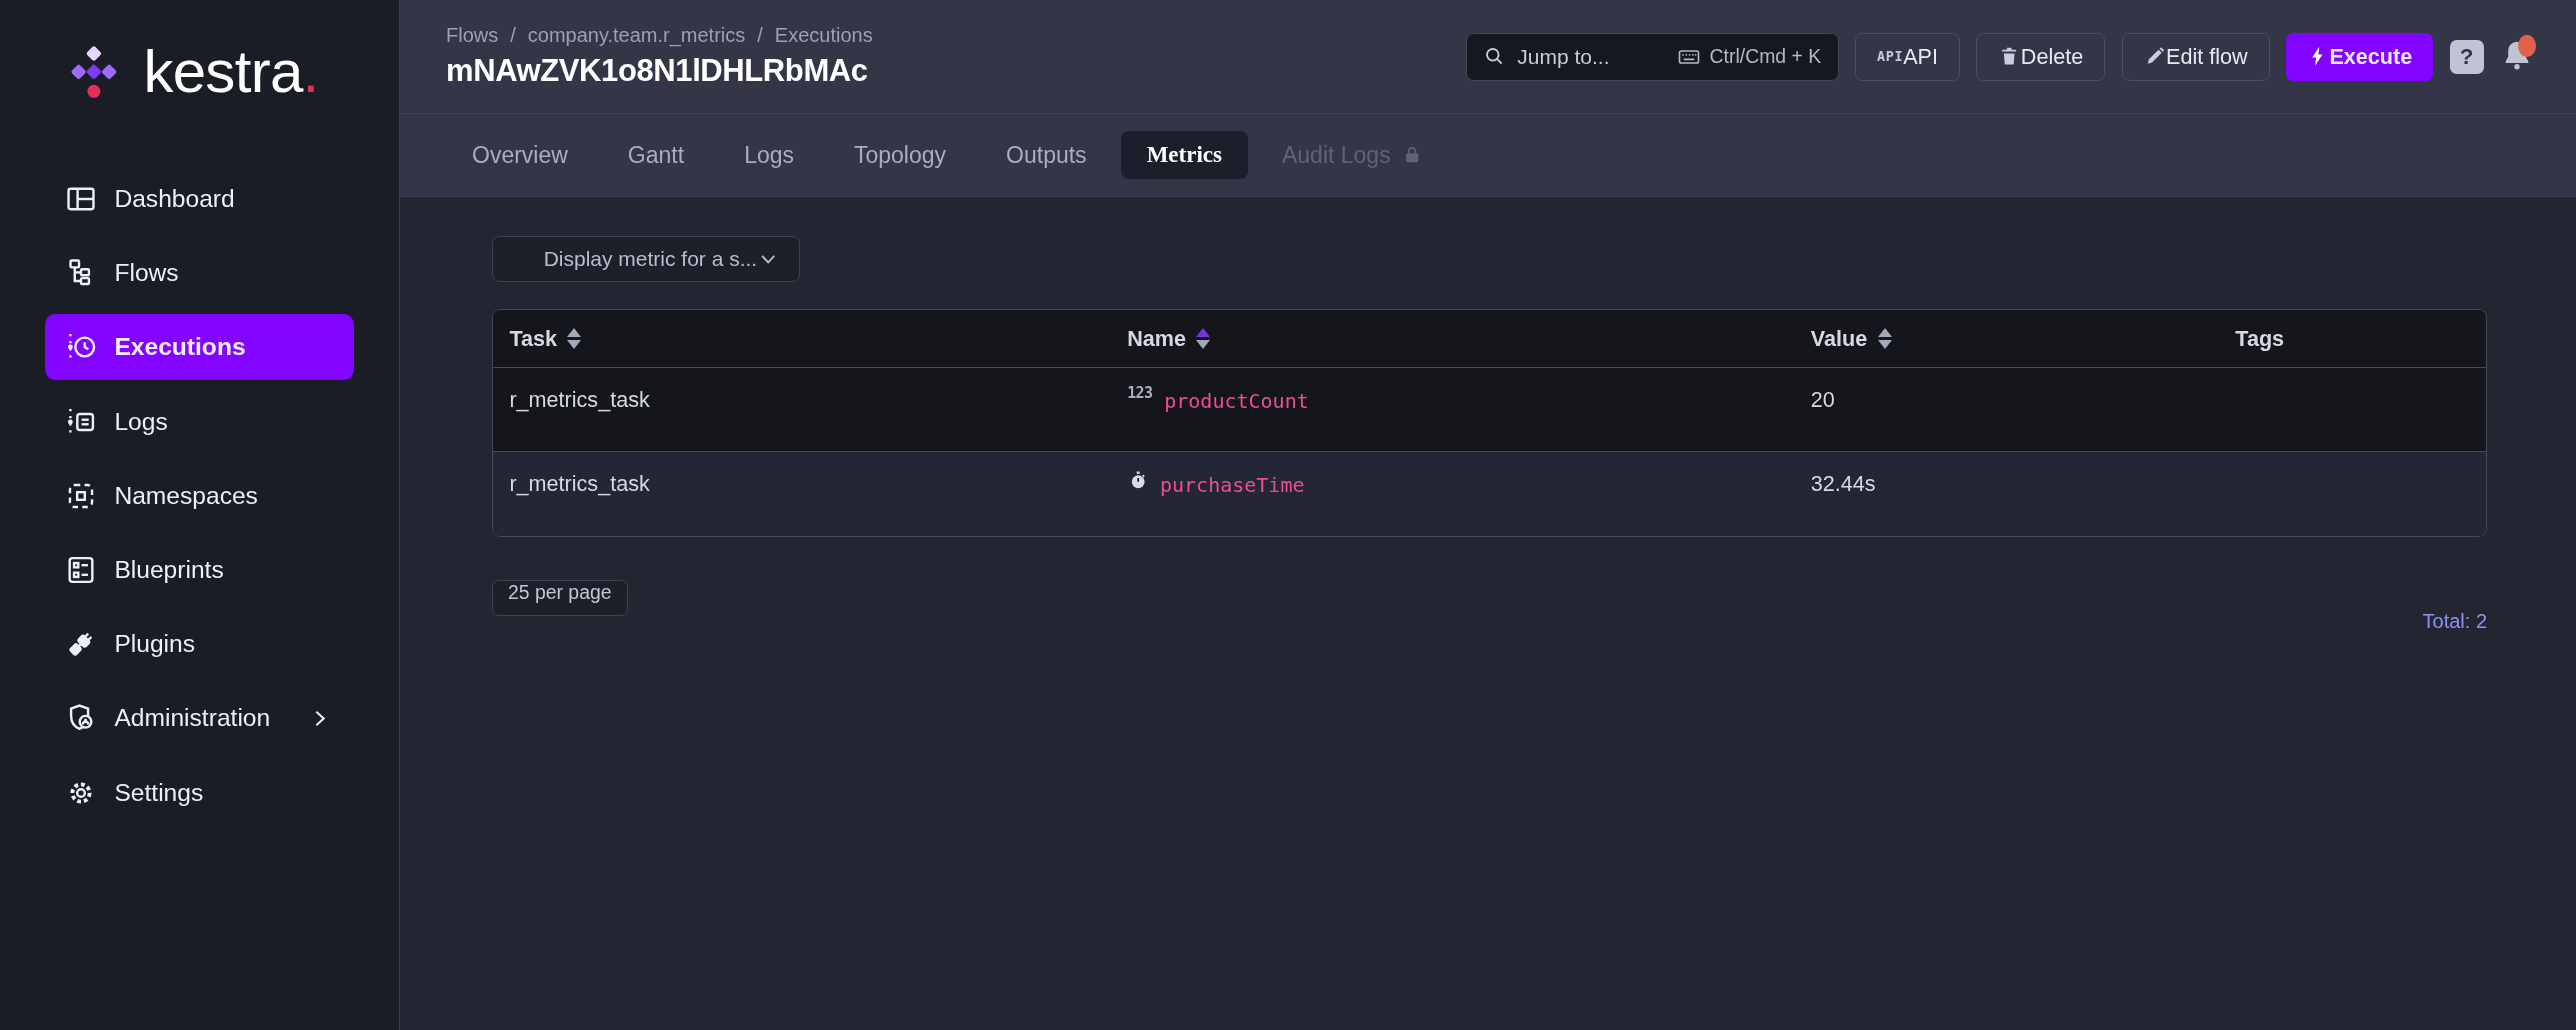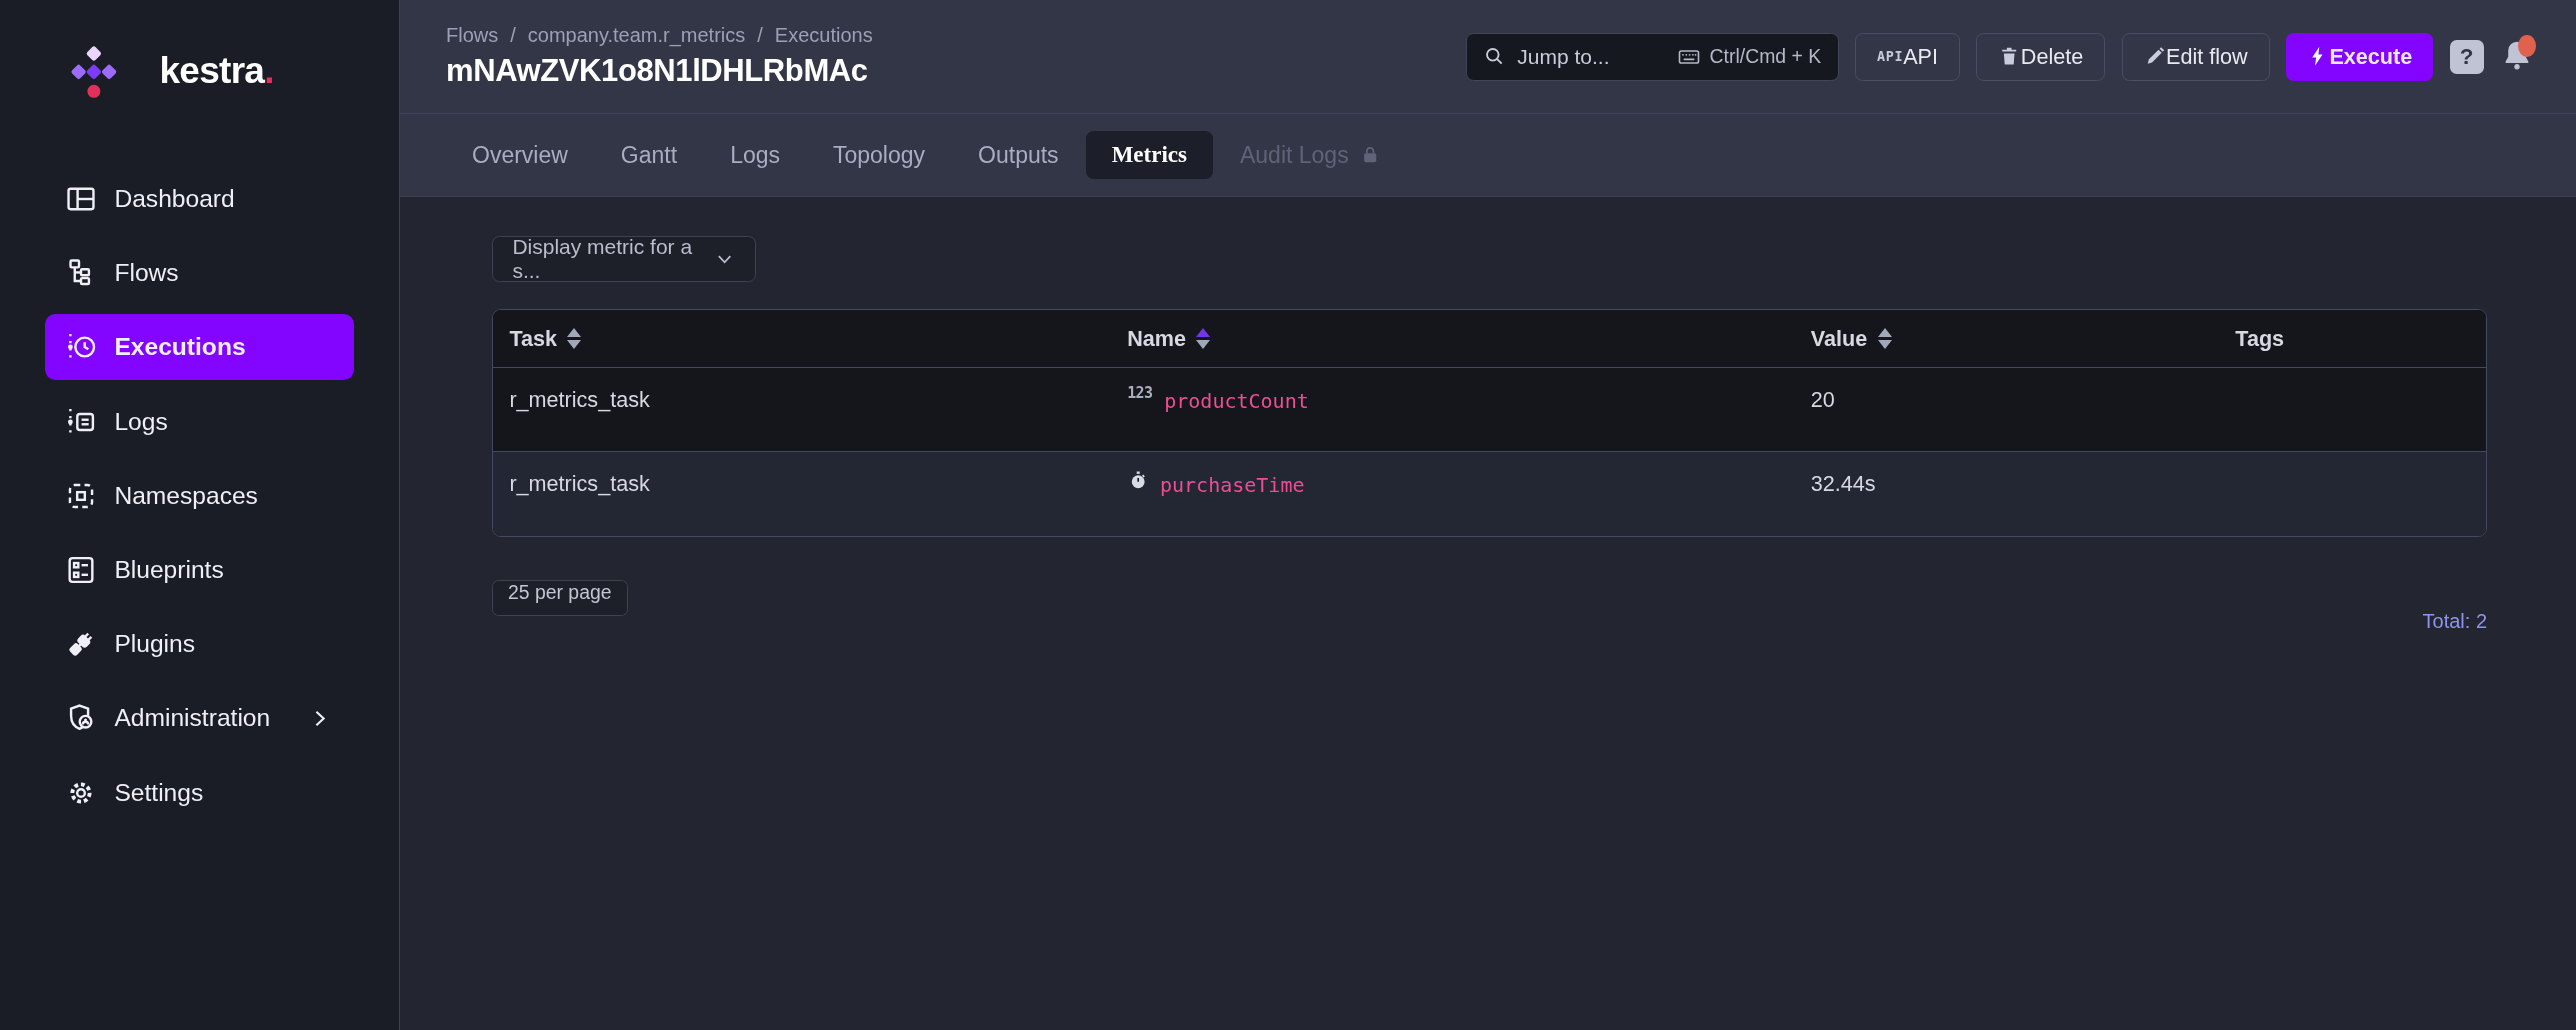--- a/index.html
+++ b/index.html
@@ -10,21 +10,21 @@
     display:flex;
   }
   svg { display:block; }
 
   
   .sidebar {
     width:400px; height:100%; background:#1b1d26; flex:0 0 400px;
     border-right:1.5px solid #3e4154; padding-top:39px;
   }
   .logo { display:flex; align-items:center; gap:19.4px; padding-left:63px; height:64px; cursor:pointer; }
-  .logo-text { font-size:37px; font-weight:bold; color:#ffffff; letter-spacing:-0.7px;margin-left:16px; }
+  .logo-text { font-size:60px; font-weight:normal; color:#ffffff; letter-spacing:-0.7px; }
   .logo-dot { color:#e0315b; }
   .side-nav { margin-top:63px; display:flex; flex-direction:column; gap:8.2px; padding:0 45px; }
   .side-item {
     display:flex; align-items:center; gap:16px; height:66px; border-radius:10.4px;
     padding-left:19.4px; color:#eef0f6; font-size:24.6px; cursor:pointer;
   }
   .side-item .side-icon { width:34px; height:34px; flex:0 0 34px; }
   .side-item.active { background:#8405ff; font-weight:bold; }
   .side-chevron { width:25px; height:25px; margin-left:21px; }
 
@@ -58,35 +58,35 @@
   .help-badge {
     width:34px; height:34px; border-radius:6.7px; background:#c0c3d4; color:#333646;
     font-size:22.4px; font-weight:bold; display:flex; align-items:center; justify-content:center; cursor:pointer;
   }
   .bell-wrap { position:relative; width:34px; height:37px; cursor:pointer; }
   .bell-dot { position:absolute; top:-3px; right:-1.5px; width:18px; height:22.4px; border-radius:50%; background:#e0614e; }
 
   
   .tabbar {
     height:83px; background:#333646; border-bottom:1.5px solid #3c3f50;
-    display:flex; align-items:center; padding-left:46px; gap:1px;
+    display:flex; align-items:center; padding-left:46px; gap:8px;
   }
   .tab {
     height:48px; padding:0 26px; display:flex; align-items:center; gap:10.4px;
     font-size:23px; color:#a9adc0; border-radius:7.5px; cursor:pointer; white-space:nowrap;
   }
   .tab.active { background:#1c1f2a; color:#ffffff; font-weight:bold;font-family:Liberation Serif, serif; }
   .tab.disabled { color:#5f637a; cursor:default; }
   .lock-icon { width:22.4px; height:22.4px; }
 
   
   .content { flex:1; padding:39px 89px 0 92px; }
 
   .metric-filter {
-    width:264px; height:46px; background:#1d2029; border:1.5px solid #3e4254; border-radius:7.5px;
+    width:308px; height:46px; background:#1d2029; border:1.5px solid #3e4254; border-radius:7.5px;
     display:flex; align-items:center; justify-content:flex-end; padding:0 19.4px;
     font-size:21px; color:#b9bdce; cursor:pointer;
   }
   .chev { width:22.4px; height:22.4px; }
 
   .mtable {
     margin-top:27px; border:1.5px solid #444860; border-radius:9px; overflow:hidden;
     background:#14161c;
   }
   .trow { display:flex; }

